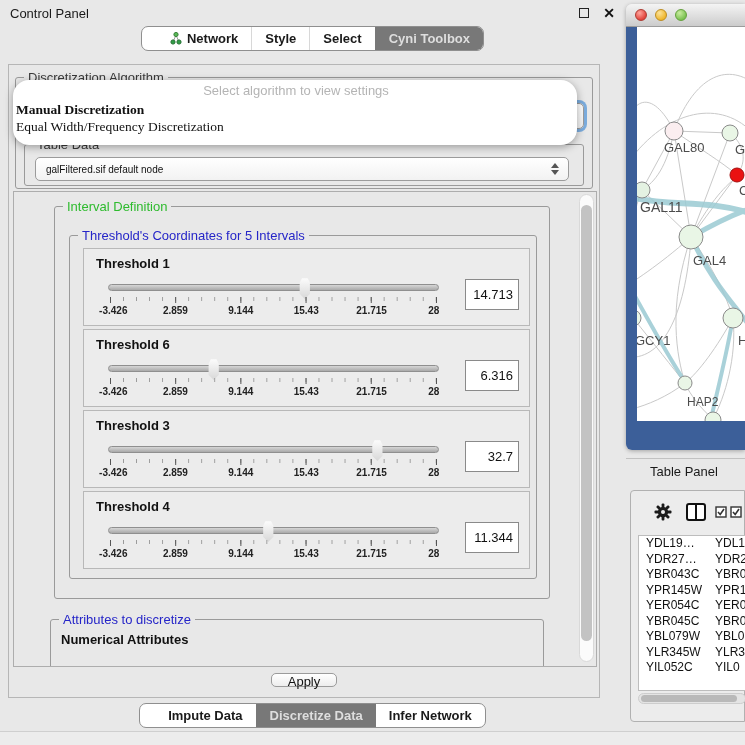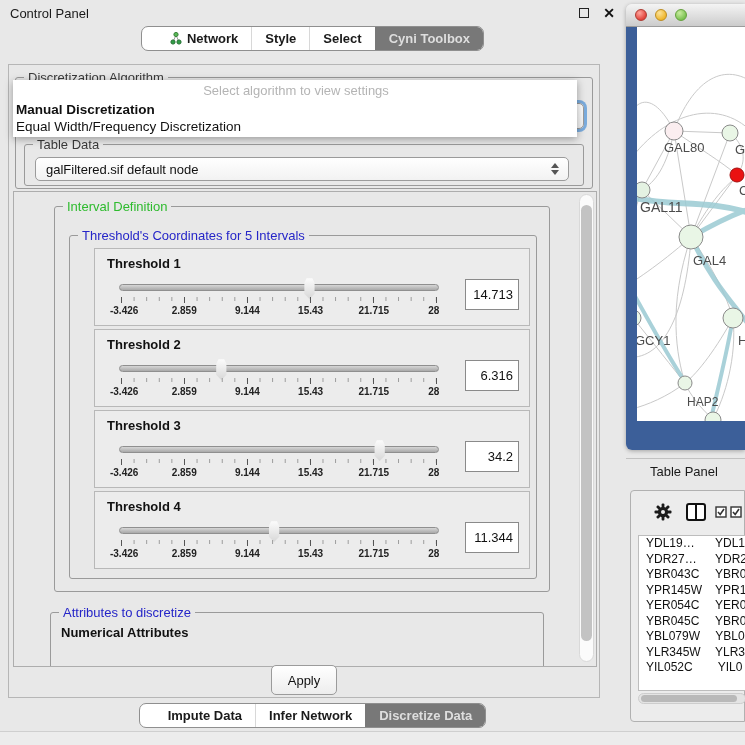--- a/index.html
+++ b/index.html
@@ -30,21 +30,21 @@
 
   .groupbox { position:relative; border:1px solid #9a9a9a; border-radius:3px; }
   .legend { position:absolute; top:-8px; left:8px; background:#e8e8e8; padding:0 4px;
     font-size:13px; white-space:nowrap; }
   .legend.gray { color:#3a3a3a; }
   .legend.green { color:#2ebb2e; }
   .legend.blue { color:#2525c8; }
 
   #algo-group { margin:12px 6px 0 6px; height:112px; }
   .combo { position:relative; background:linear-gradient(#ffffff,#f2f2f2); border:1px solid #9b9b9b;
-    border-radius:5px; display:flex; align-items:center; font-size:13px; padding:0 24px 0 10px;
+    border-radius:5px; display:flex; align-items:center; font-size:10px; padding:0 24px 0 10px;
     cursor:pointer; }
   .combo .arrows { position:absolute; right:9px; top:50%; transform:translateY(-50%);
     display:flex; flex-direction:column; gap:2px; }
   .combo .arr-up { width:0; height:0; border-left:4px solid transparent; border-right:4px solid transparent;
     border-bottom:5px solid #555; }
   .combo .arr-dn { width:0; height:0; border-left:4px solid transparent; border-right:4px solid transparent;
     border-top:5px solid #555; }
   #algo-combo { position:absolute; left:8px; right:8px; top:25px; height:26px;
     box-shadow:0 0 0 3px rgba(103,161,219,0.85); }
   #tabledata-group { position:absolute; left:8px; right:8px; top:66px; height:42px; }
@@ -55,21 +55,21 @@
   #v-scrollbar { position:absolute; right:2px; top:2px; width:15px; height:468px;
     background:#fbfbfb; border:1px solid #d9d9d9; border-radius:8px; cursor:pointer; }
   #v-thumb { position:absolute; left:1px; top:10px; width:11px; height:436px;
     background:#c3c3c3; border-radius:6px; }
 
   #interval-group { margin:14px 46px 0 40px; padding:12px 10px 10px 10px; }
   .num-row { display:flex; align-items:center; gap:14px; padding:8px 0 4px 14px; }
   .num-label { font-size:13px; font-weight:bold; }
   #num-combo { width:248px; height:23px; }
 
-  #thresh-group { margin:16px 2px 2px 4px; padding:12px 6px 6px 24px; }
+  #thresh-group { margin:16px 2px 9px 4px; padding:12px 6px 6px 13px; }
   .thresh-item { background:#ececec; border:1px solid #b8b8b8; margin-bottom:3px;
     padding:7px 10px 6px 12px; }
   .t-label { font-size:13px; font-weight:bold; margin-bottom:4px; }
   .t-row { display:flex; align-items:flex-start; gap:16px; }
   .slider-wrap { position:relative; flex:1; height:44px; margin-left:12px; }
   .track { position:absolute; left:0; right:10px; top:9px; height:7px; border-radius:4px;
     background:linear-gradient(#d6d6d6,#a9a9a9); border:1px solid #8f8f8f; cursor:pointer; }
   .handle { position:absolute; top:2px; width:16px; height:22px; transform:translateX(-50%);
     background:linear-gradient(#fefefe,#d7d7d7); cursor:grab;
     clip-path:polygon(50% 100%, 18% 76%, 18% 26%, 32% 6%, 68% 6%, 82% 26%, 82% 76%);
@@ -86,34 +86,34 @@
   .tick-labels span { position:absolute; transform:translateX(-50%); white-space:nowrap; }
   .value-box { width:54px; height:31px; background:#fff; border:1px solid #8a8a8a;
     font-size:13px; display:flex; align-items:center; justify-content:flex-end;
     padding:0 5px; margin-top:4px; }
 
   #attr-group { margin:20px 52px 0 36px; padding:10px 10px 0 8px; height:120px; }
   .attr-heading { font-size:13px; font-weight:bold; margin:2px 0 6px 2px; }
 
   .apply-row { position:absolute; left:0; right:0; bottom:3px; height:28px;
     display:flex; justify-content:center; align-items:center; }
-  .apply-btn { width:66px; height:30px; background:linear-gradient(#ffffff,#ededed);
+  .apply-btn { width:66px; height:14px; background:linear-gradient(#ffffff,#ededed);
     border:1px solid #9b9b9b; border-radius:5px; font-size:13px; display:flex;
-    align-items:center; justify-content:center; cursor:pointer; }
+    justify-content:center; cursor:pointer; }
 
   .bottom-tabs { position:absolute; left:0; width:625px; top:703px; }
   .bottom-strip { position:absolute; left:0; top:731px; width:745px; height:14px;
     border-top:1px solid #cfcfcf; background:#ececec; }
 
   
-  #algo-popup { position:absolute; left:13px; top:80px; width:564px; height:57px;
-    background:#fff; border-radius:0; box-shadow:0 2px 8px rgba(0,0,0,0.35);
+  #algo-popup { position:absolute; left:13px; top:80px; width:564px; height:65px;
+    background:#fff; border-radius:16px; box-shadow:0 2px 8px rgba(0,0,0,0.35);
     z-index:60; padding:3px 0 0 2px; }
   .popup-hint { text-align:center; color:#b4b4b4; font-size:13px; height:18px; }
-  .popup-opt { font-size:13.5px; line-height:17px; padding-left:1px; cursor:pointer; }
+  .popup-opt { font-size:13.5px; line-height:17px; padding-left:1px; cursor:pointer;font-family:Liberation Serif, serif; }
   .popup-opt.bold { font-weight:bold; }
 
   
   #right-side { position:absolute; left:626px; top:0; width:119px; height:745px; }
   .net-window { position:absolute; left:0; top:4px; width:119px; height:446px;
     border-radius:6px 0 0 6px; overflow:hidden; box-shadow:0 1px 4px rgba(0,0,0,.3); }
   .net-titlebar { height:23px; background:linear-gradient(#f4f4f4,#cccccc);
     border-bottom:1px solid #9c9c9c; display:flex; align-items:center; padding-left:9px; gap:8px; }
   .light { width:12px; height:12px; border-radius:50%; cursor:pointer; }
   .light.red { background:radial-gradient(circle at 35% 30%, #ffa59d, #e2443c 70%); border:1px solid #ad3a31; }
@@ -133,21 +133,21 @@
   .tp-icon { position:absolute; top:12px; cursor:pointer; }
   .tp-table { position:absolute; left:7px; top:44px; width:108px; height:156px;
     background:#fff; border:1px solid #bdbdbd; overflow:hidden; font-size:12px; }
   .tp-header { display:flex; height:21px; }
   .tp-h1 { width:70px; background:#b5dcee; border:1px solid #8fb9cf; display:flex;
     align-items:center; justify-content:center; cursor:pointer; }
   .tp-h2 { flex:1; background:#e4e4e4; border:1px solid #c2c2c2; border-left:none;
     display:flex; align-items:center; padding-left:4px; cursor:pointer; }
   .tp-row { display:flex; height:15.5px; line-height:15.5px; cursor:pointer; }
   .tp-c1 { width:70px; padding-left:7px; white-space:nowrap; overflow:hidden; }
-  .tp-c2 { flex:1; padding-left:6px; white-space:nowrap; overflow:hidden;text-align:center; }
+  .tp-c2 { flex:1; padding-left:6px; white-space:nowrap; overflow:hidden; }
   .tp-hscroll { position:absolute; left:7px; top:202px; width:108px; height:11px;
     background:#e4e4e4; border:1px solid #cdcdcd; border-radius:6px; cursor:pointer; }
   .tp-hthumb { position:absolute; left:2px; top:1px; width:96px; height:7px;
     background:#b9b9b9; border-radius:4px; }
 </style>
 </head>
 <body>
 
 <div id="control-panel">
 
@@ -229,21 +229,21 @@
                   <span style="left:99%">28</span>
                 </div>
               </div>
               <div class="value-box">
                 <span>14.713</span>
               </div>
             </div>
           </div>
 
           <div class="thresh-item">
-            <div class="t-label">Threshold 2</div>
+            <div class="t-label">Threshold 6</div>
             <div class="t-row">
               <div class="slider-wrap">
                 <div class="track"></div>
                 <div class="handle" style="left: 30.9998%;"></div>
                 <div class="ticks"></div>
                 <div class="tick-labels">
                   <span style="left:1%">-3.426</span>
                   <span style="left:20%">2.859</span>
                   <span style="left:40%">9.144</span>
                   <span style="left:60%">15.43</span>
@@ -267,21 +267,21 @@
                 <div class="tick-labels">
                   <span style="left:1%">-3.426</span>
                   <span style="left:20%">2.859</span>
                   <span style="left:40%">9.144</span>
                   <span style="left:60%">15.43</span>
                   <span style="left:80%">21.715</span>
                   <span style="left:99%">28</span>
                 </div>
               </div>
               <div class="value-box">
-                <span>34.2</span>
+                <span>32.7</span>
               </div>
             </div>
           </div>
 
           <div class="thresh-item">
             <div class="t-label">Threshold 4</div>
             <div class="t-row">
               <div class="slider-wrap">
                 <div class="track"></div>
                 <div class="handle" style="left: 46.9993%;"></div>
@@ -320,25 +320,25 @@
         <span>Apply</span>
       </div>
     </div>
   </div>
 
   <div class="bottom-tabs">
     <div class="seg-control">
       <div class="seg-tab">
         <span>Impute Data</span>
       </div>
+      <div class="seg-tab selected">
+        <span>Discretize Data</span>
+      </div>
       <div class="seg-tab">
         <span>Infer Network</span>
-      </div>
-      <div class="seg-tab selected">
-        <span>Discretize Data</span>
       </div>
     </div>
   </div>
 
   <div class="bottom-strip"></div>
 
   <div id="algo-popup">
     <div class="popup-hint">Select algorithm to view settings</div>
     <div class="popup-opt bold">Manual Discretization</div>
     <div class="popup-opt">Equal Width/Frequency Discretization</div>

